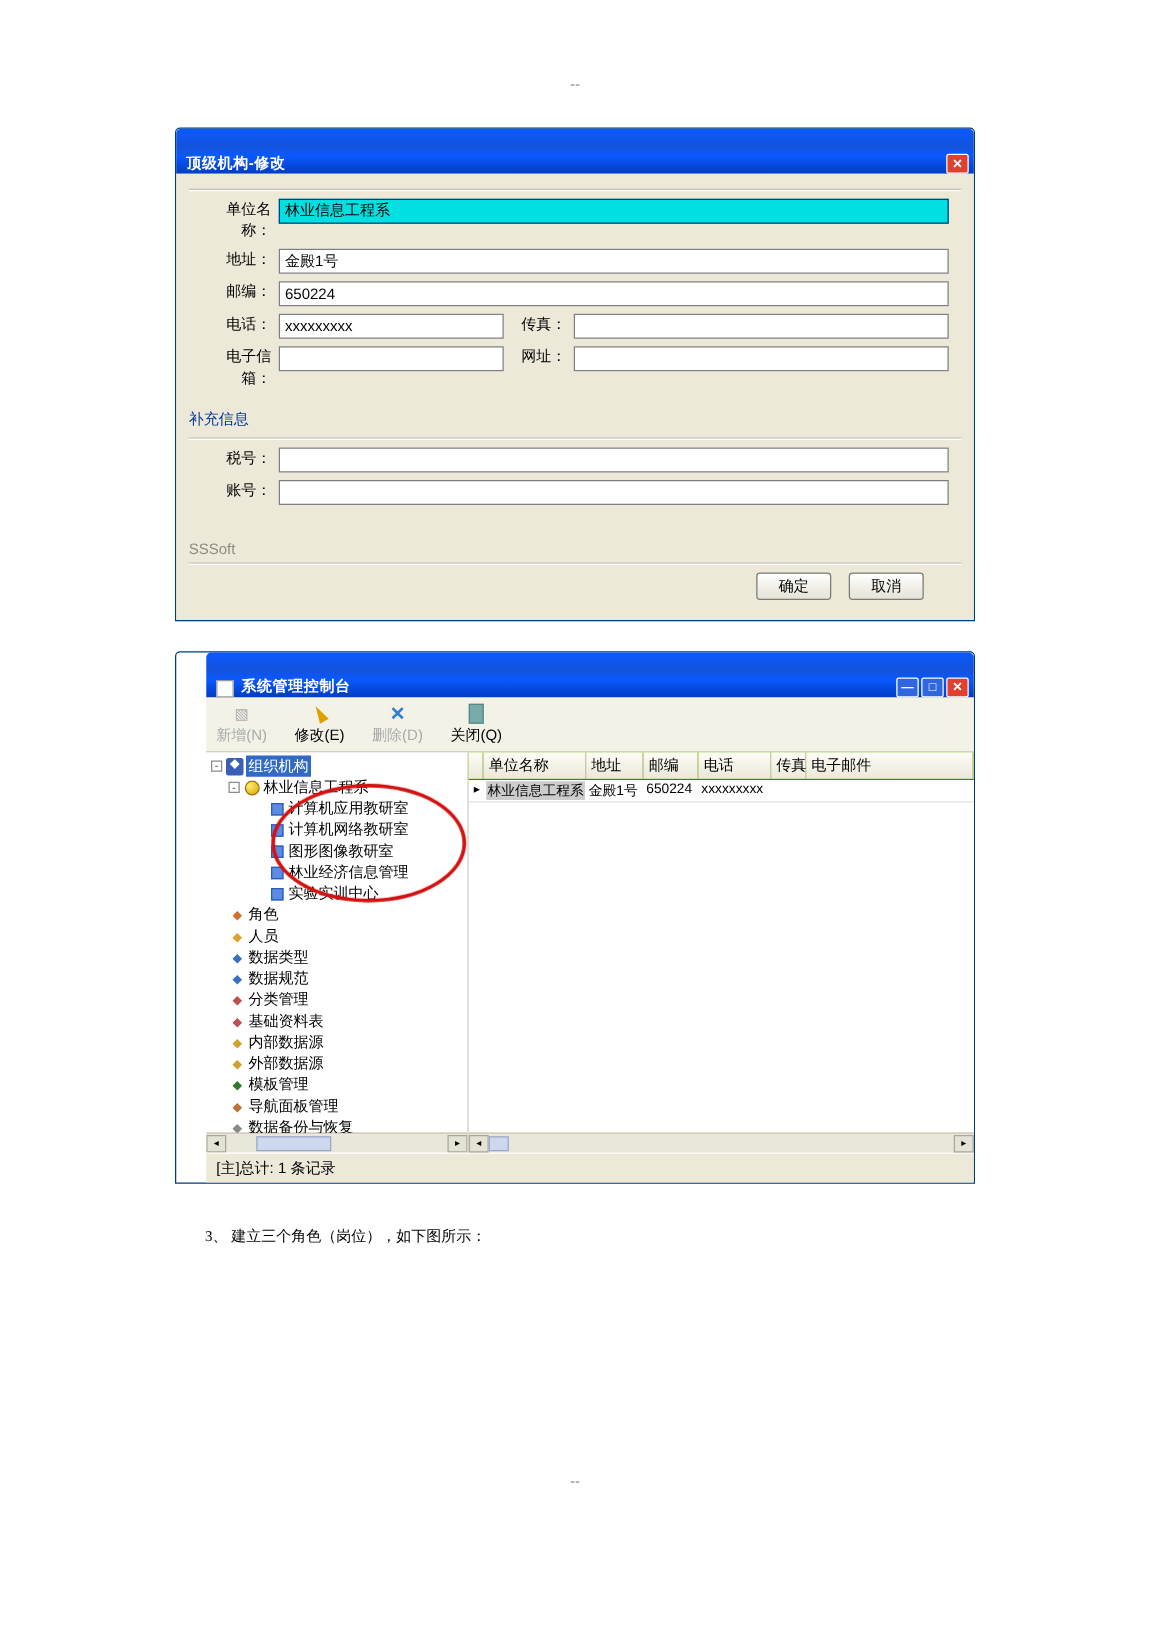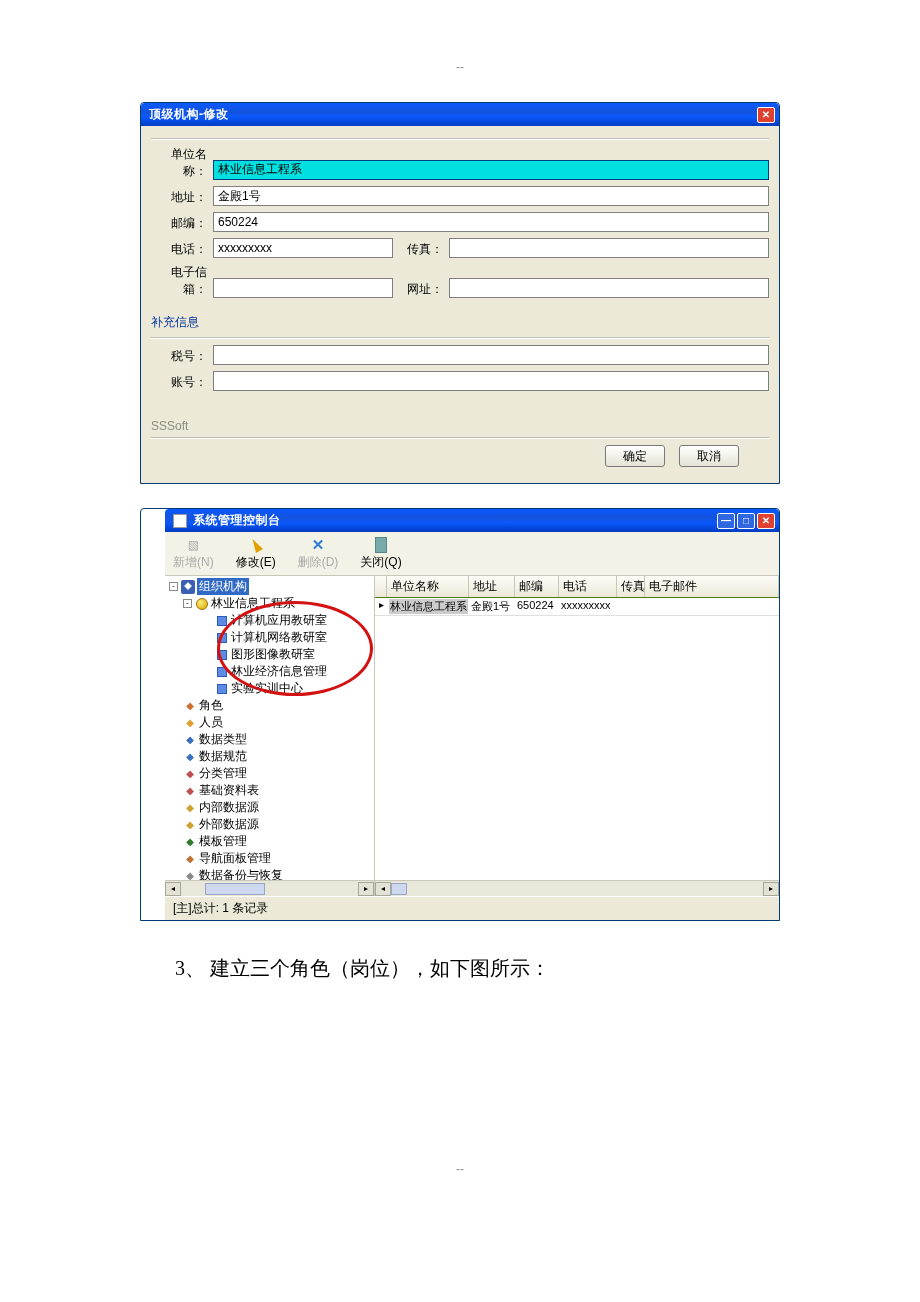--- a/index.html
+++ b/index.html
@@ -17,24 +17,24 @@
   .dash { text-align: center; color: #888; font-size: 12px; margin-bottom: 28px; }
 
   
   .win {
     position: relative;
     border: 1px solid #003c74;
     border-radius: 4px 4px 0 0;
     margin-bottom: 24px;
   }
   .titlebar {
-    height: 23px;
+    height: 36px;
     background: linear-gradient(to bottom,#0a59ff 0%,#1453dc 40%,#0a59ff 60%,#003cc0 100%);
     display: flex;
-    align-items: center;
+    align-items: flex-end;
     padding: 0 4px 0 8px;
     border-radius: 4px 4px 0 0;
   }
   .titlebar .t-text {
     color: #fff;
     font-weight: bold;
     font-size: 12px;
     flex: 1;
     letter-spacing: 0.5px;
   }
@@ -61,22 +61,22 @@
     position: relative;
   }
   .group-line {
     border: 0;
     border-top: 1px solid #c0c0b4;
     border-bottom: 1px solid #fff;
     margin: 0 0 6px 0;
   }
   .form-row {
     display: flex;
-    align-items: flex-end;
-    margin: 6px 0;
+    align-items: flex-start;
+    margin: 6px 10px;
   }
   .lbl {
     width: 62px;
     text-align: right;
     padding-right: 6px;
     color: #000;
     flex-shrink: 0;
   }
   .tb, .tb-sel {
     height: 20px;
@@ -262,22 +262,22 @@
   }
 
   .statusbar {
     background: #ece9d8;
     border-top: 1px solid #fff;
     padding: 3px 8px;
     font-size: 12px;
   }
 
   .caption {
-    margin: 34px 0 0 35px;
-    font-size: 20px;
+    margin: 34px 0 0 24px;
+    font-size: 12px;
     font-family: "SimSun", serif;
   }
   .footer-dash { text-align:center; color:#888; margin-top: 180px; }
 </style>
 </head>
 <body>
 
 <div class="page">
   <div class="dash">--</div>
 

